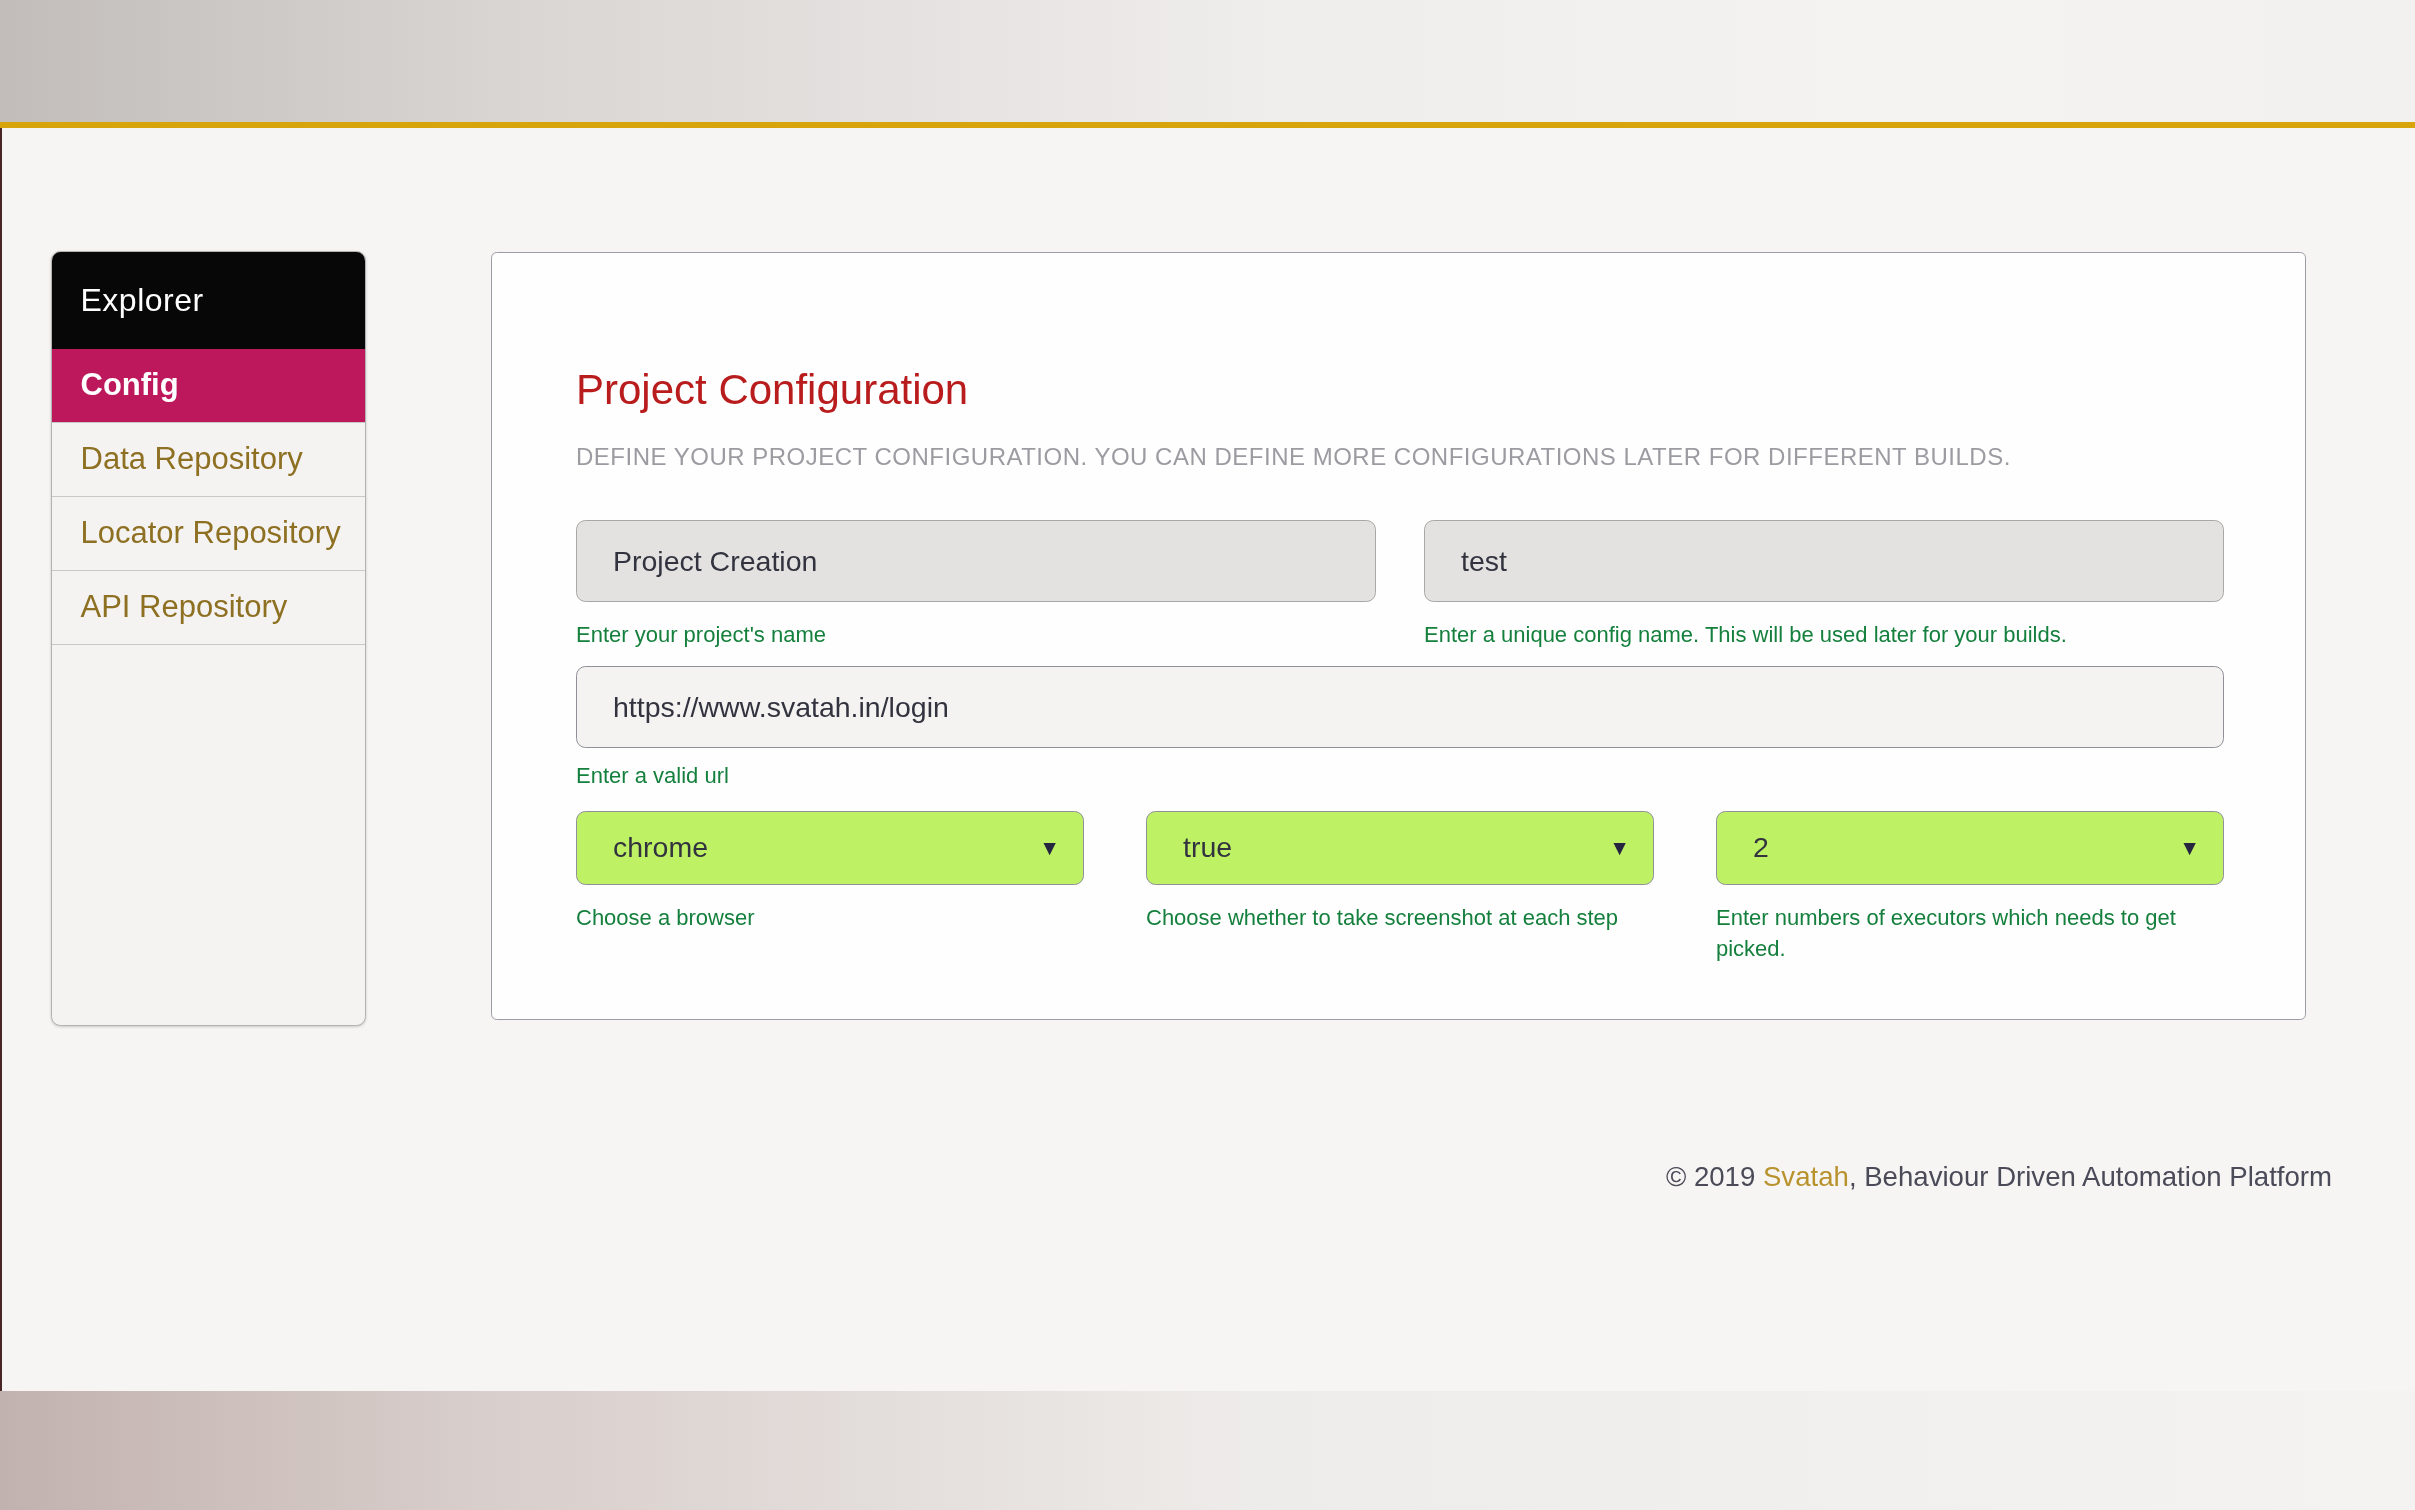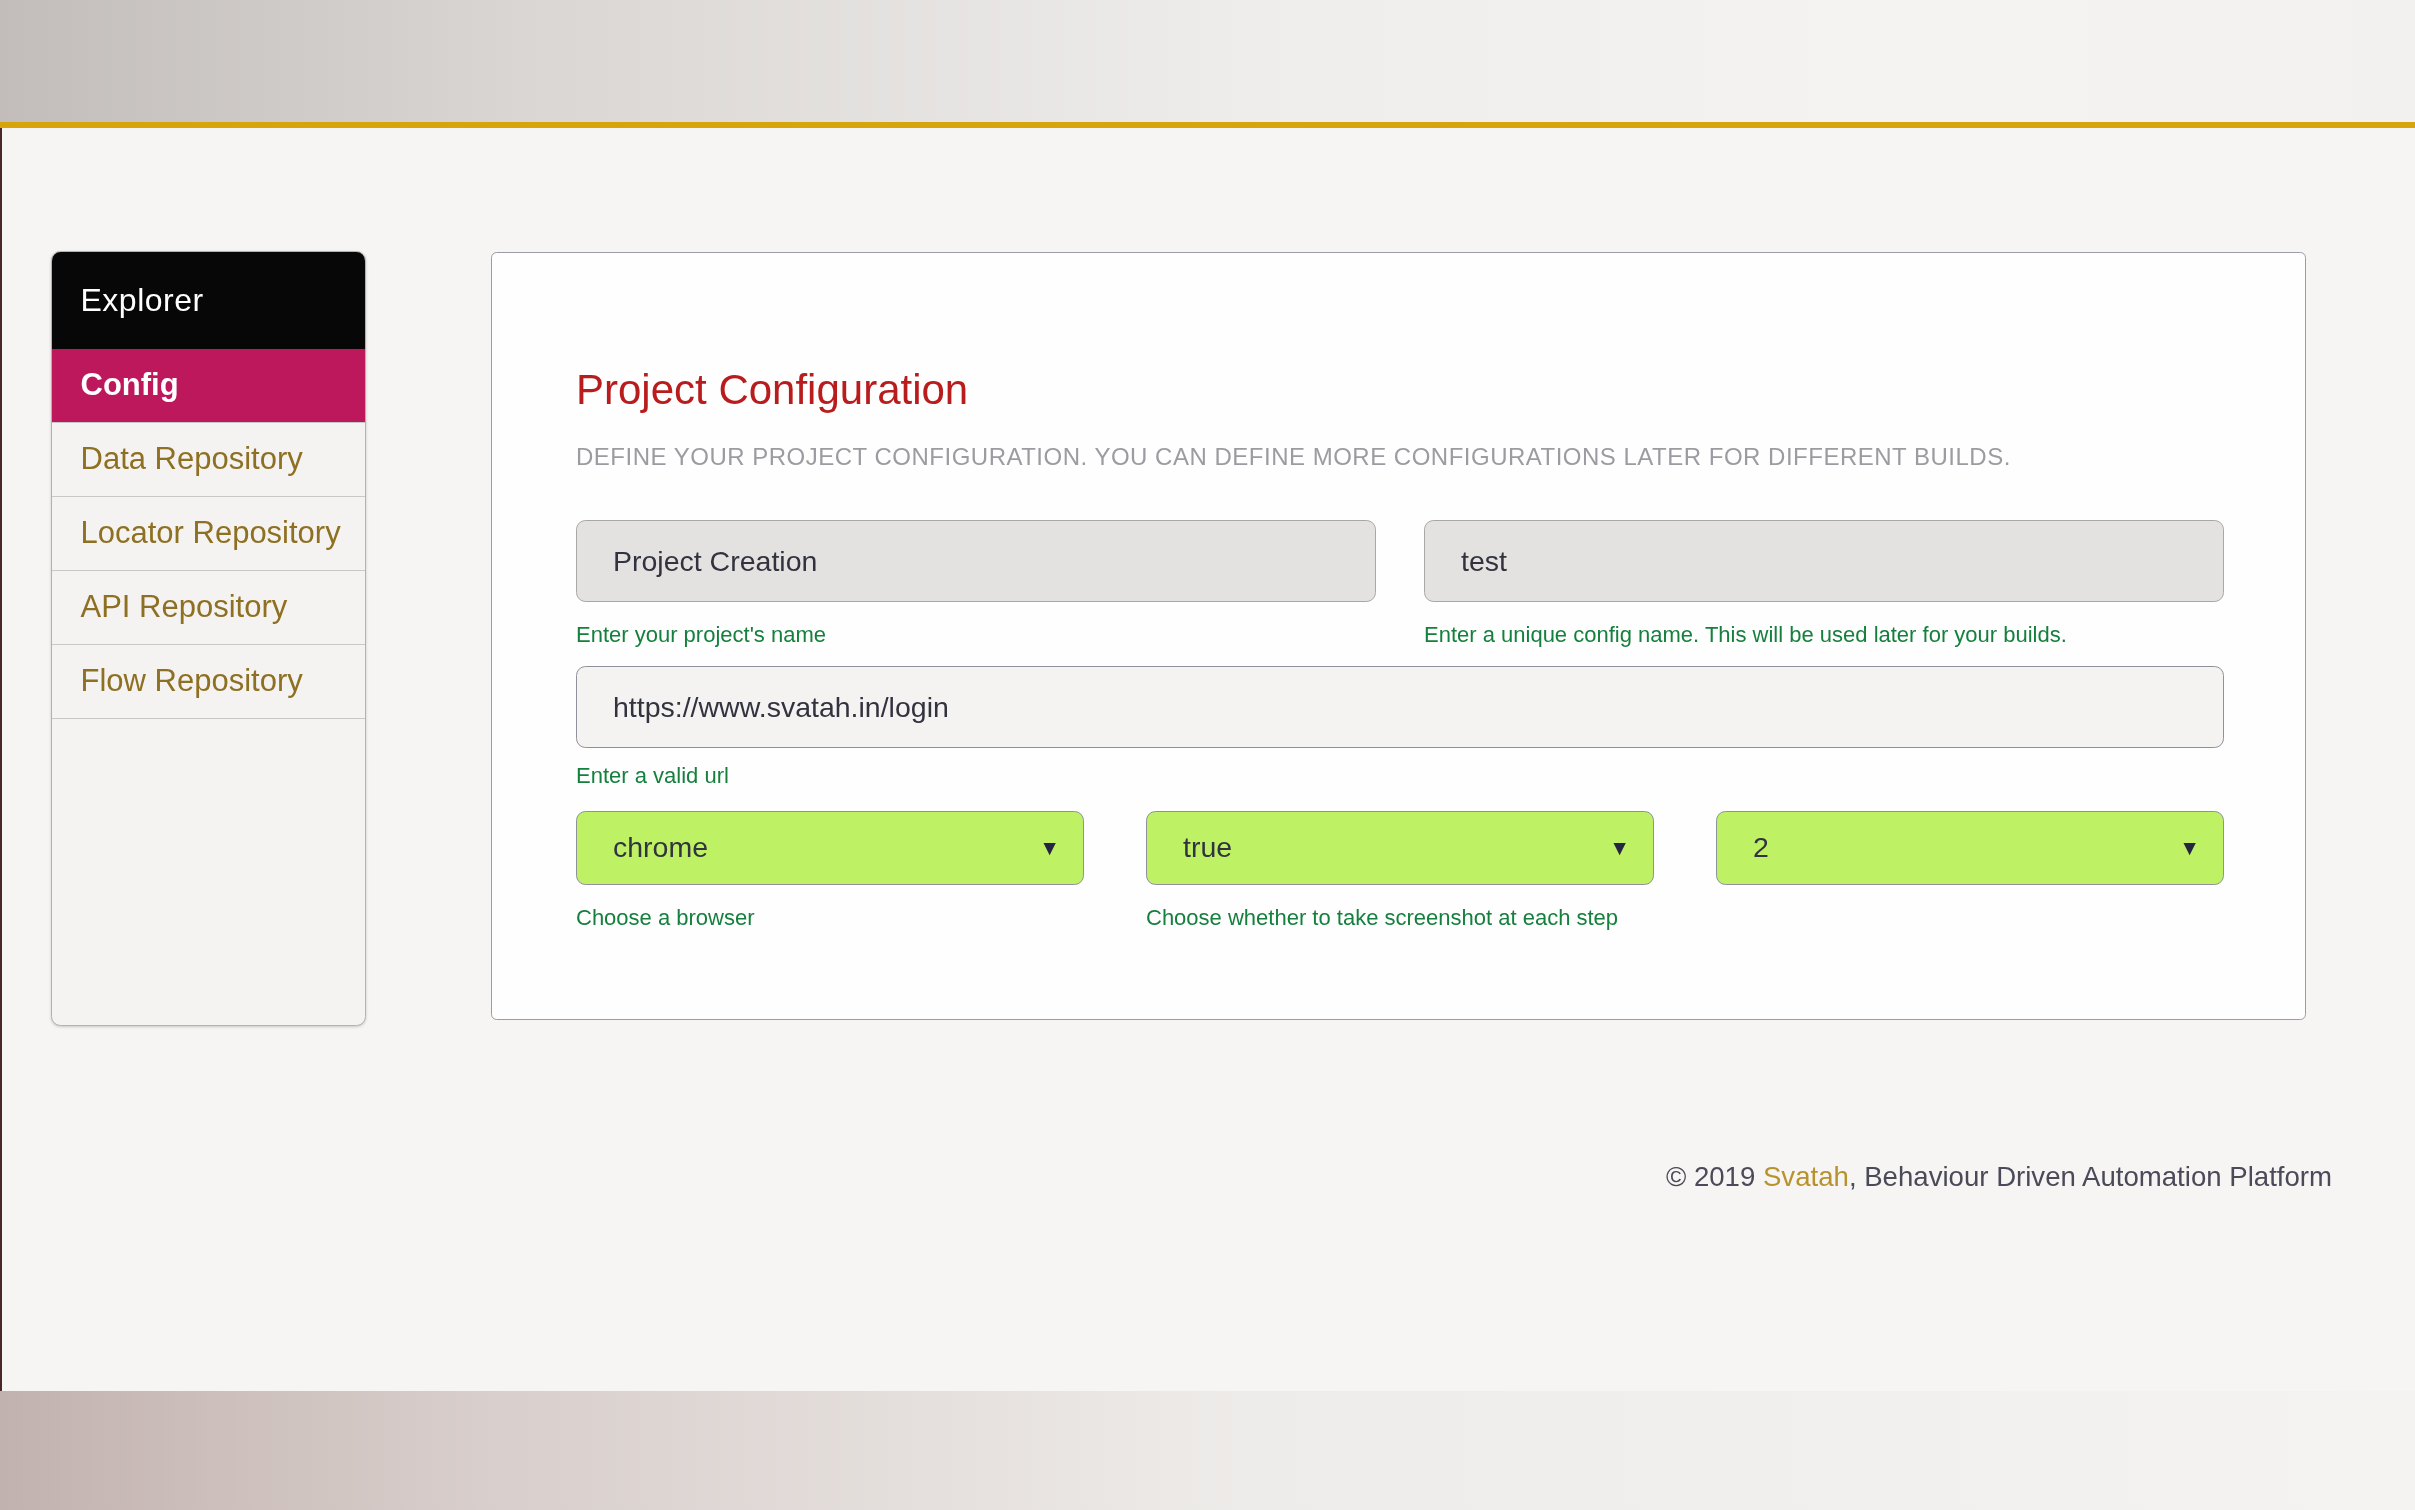--- a/index.html
+++ b/index.html
@@ -94,23 +94,20 @@
     </div>
     <div class="sidebar-item">
       <span>Data Repository</span>
     </div>
     <div class="sidebar-item">
       <span>Locator Repository</span>
     </div>
     <div class="sidebar-item">
       <span>API Repository</span>
     </div>
-    <div class="sidebar-item">
-      <span>Flow Repository</span>
-    </div>
     <div class="sidebar-filler"></div>
   </aside>
 
   <section class="main-panel">
     <h1 class="panel-title">Project Configuration</h1>
     <div class="panel-subtitle">DEFINE YOUR PROJECT CONFIGURATION. YOU CAN DEFINE MORE CONFIGURATIONS LATER FOR DIFFERENT BUILDS.</div>
 
     <div class="grid2">
       <div>
         <input class="text-input" type="text" readonly="" value="Project Creation" style="">
@@ -140,20 +137,21 @@
           <span>true</span>
           <span class="caret">▼</span>
         </div>
         <div class="helper">Choose whether to take screenshot at each step</div>
       </div>
       <div>
         <div class="select-box">
           <span>2</span>
           <span class="caret">▼</span>
         </div>
+        <div class="helper">Enter numbers of executors which needs to get picked.</div>
       </div>
     </div>
   </section>
 
   <div class="page-footer">
     <span>© 2019 </span><a href="#" class="brand-link">Svatah</a><span>, Behaviour Driven Automation Platform</span>
   </div>
 
 </div>
 

